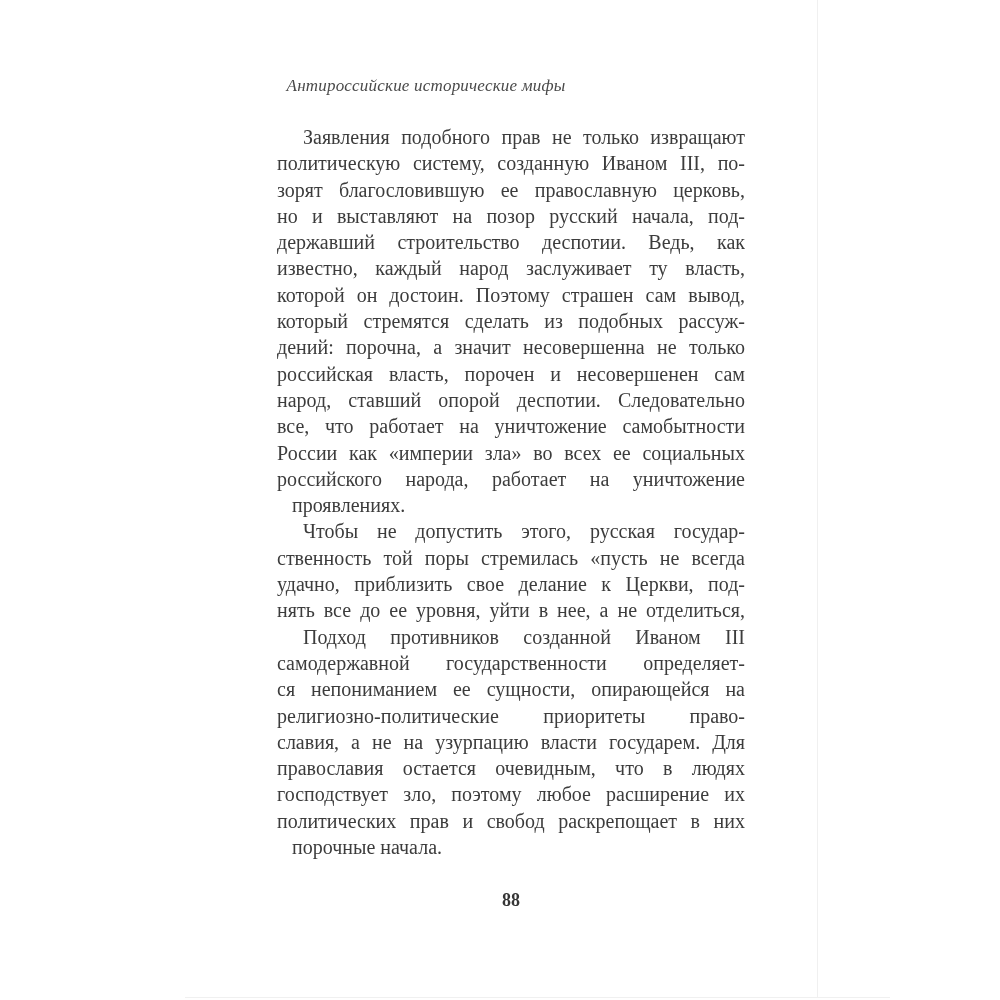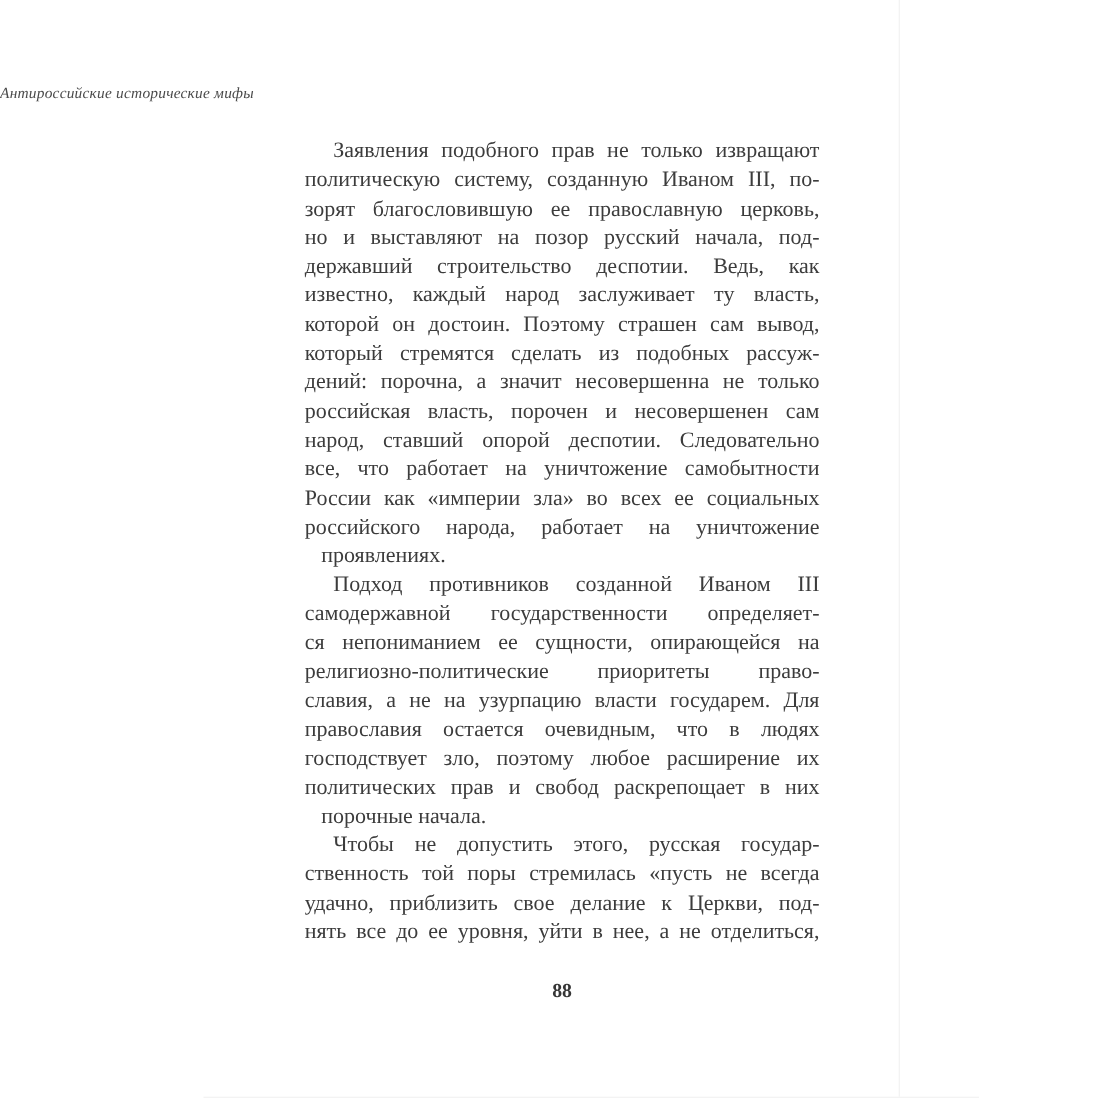--- a/index.html
+++ b/index.html
@@ -13,23 +13,23 @@
     height: 1000px;
     background: var(--bg-color, #ffffff);
     overflow: hidden;
     font-family: "Liberation Serif", serif;
   }
   .running-head {
     position: absolute;
     top: 77px;
     left: 0;
     width: 852px;
-    text-align: left;
+    text-align: center;
     font-style: italic;
-    font-size: 14px;
+    font-size: 17px;
     line-height: 17px;
     color: var(--header-color, #4a4a4a);
     letter-spacing: 0.2px;
   }
   .text-block {
     position: absolute;
     top: 124px;
     left: 277px;
     width: 468px;
     font-size: 20px;
@@ -92,35 +92,35 @@
         <div class="line">который стремятся сделать из подобных рассуж-</div>
         <div class="line">дений: порочна, а значит несовершенна не только</div>
         <div class="line">российская власть, порочен и несовершенен сам</div>
         <div class="line">народ, ставший опорой деспотии. Следовательно</div>
         <div class="line">все, что работает на уничтожение самобытности</div>
         <div class="line">России как «империи зла» во всех ее социальных</div>
         <div class="line">российского народа, работает на уничтожение</div>
         <div class="line end">проявлениях.</div>
       </div>
       <div class="para">
+        <div class="line indent">Чтобы не допустить этого, русская государ-</div>
+        <div class="line">ственность той поры стремилась «пусть не всегда</div>
+        <div class="line">удачно, приблизить свое делание к Церкви, под-</div>
+        <div class="line">нять все до ее уровня, уйти в нее, а не отделиться,</div>
+      </div>
+      <div class="para">
         <div class="line indent">Подход противников созданной Иваном III</div>
         <div class="line">самодержавной государственности определяет-</div>
         <div class="line">ся непониманием ее сущности, опирающейся на</div>
         <div class="line">религиозно-политические приоритеты право-</div>
         <div class="line">славия, а не на узурпацию власти государем. Для</div>
         <div class="line">православия остается очевидным, что в людях</div>
         <div class="line">господствует зло, поэтому любое расширение их</div>
         <div class="line">политических прав и свобод раскрепощает в них</div>
         <div class="line end">порочные начала.</div>
       </div>
-      <div class="para">
-        <div class="line indent">Чтобы не допустить этого, русская государ-</div>
-        <div class="line">ственность той поры стремилась «пусть не всегда</div>
-        <div class="line">удачно, приблизить свое делание к Церкви, под-</div>
-        <div class="line">нять все до ее уровня, уйти в нее, а не отделиться,</div>
-      </div>
     </div>
 
   <div class="folio">88</div>
 
   <div class="edge-v"></div>
   <div class="edge-h"></div>
 </div>
 
 </body></html>

